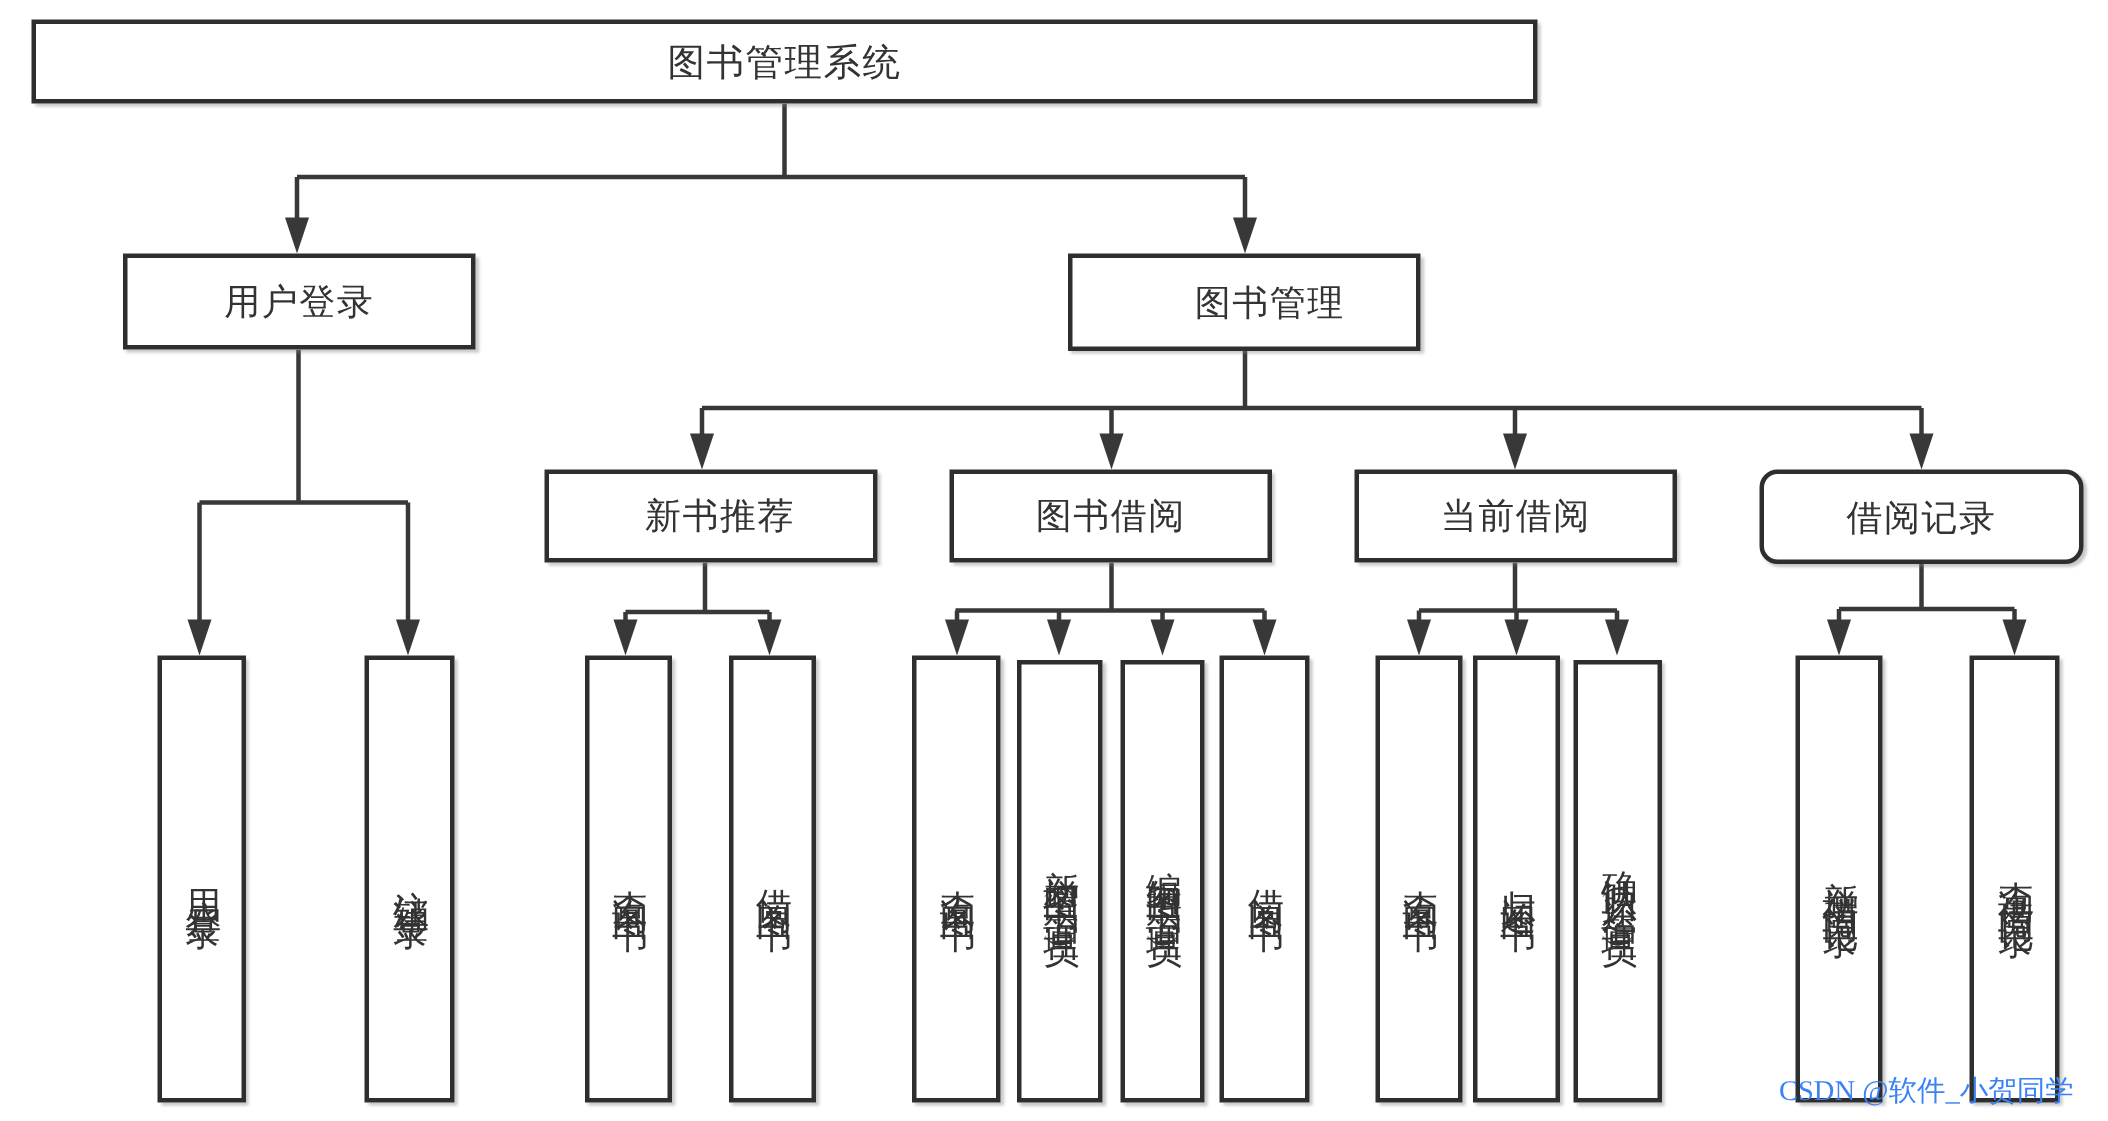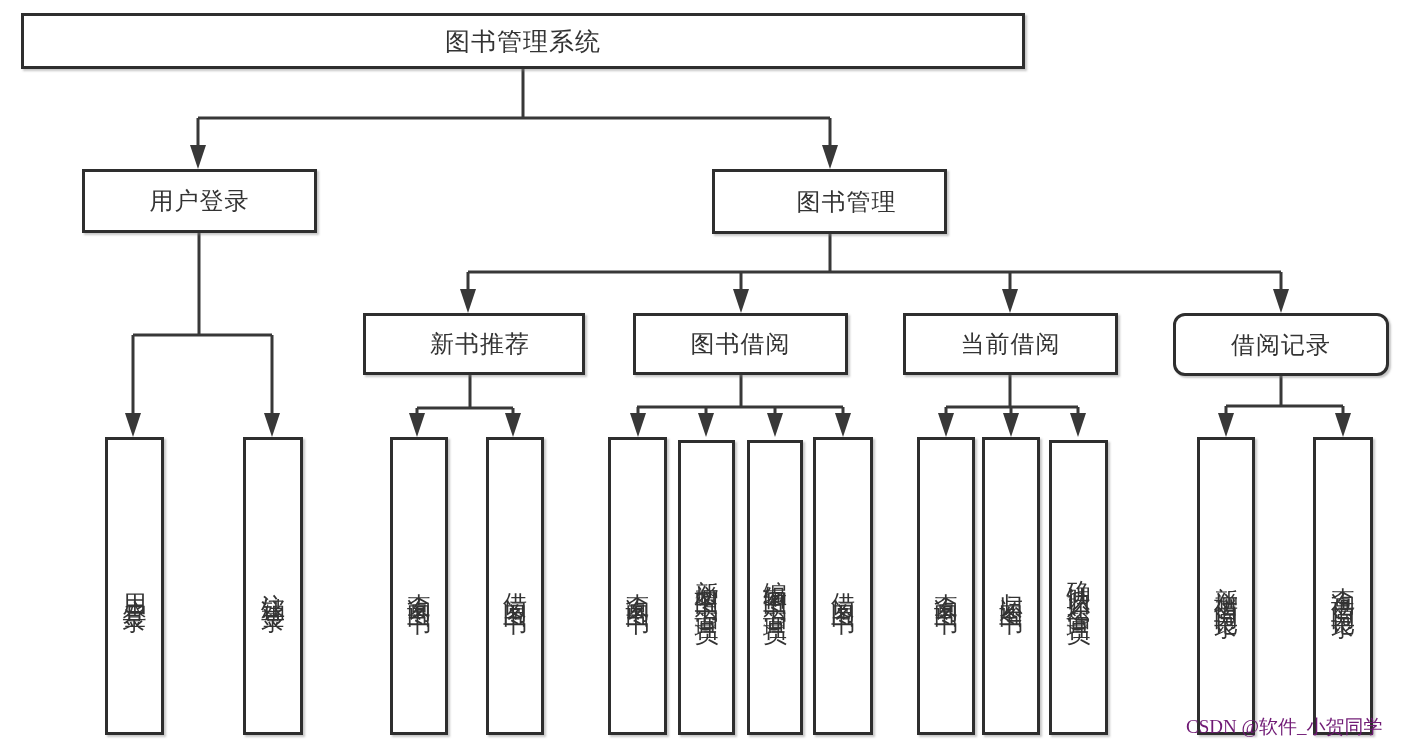--- a/index.html
+++ b/index.html
@@ -15,21 +15,21 @@
     box-shadow:2px 2px 2px rgba(130,130,130,0.45);
   }
   .node.h span { font-size:24px; letter-spacing:1px; white-space:nowrap; }
   .node.root span { font-size:25px; }
   .node.v span {
     writing-mode:vertical-rl; text-orientation:mixed;
     font-size:24px; letter-spacing:6px; line-height:1;
   }
   #watermark {
     position:absolute; left:1186px; top:714px; z-index:3;
-    font-size:19px; color:#701a75; white-space:nowrap;
+    font-size:19px; color:#3b82f6; white-space:nowrap;
   }
 </style>
 </head>
 <body>
 
 <div id="stage">
 
   <svg id="connectors" width="1405" height="747" viewBox="0 0 1405 747">
     <g stroke="#383838" stroke-width="3" fill="none">
       <path d="M523 69 V118 M198 118 H830 M198 118 V150 M830 118 V150"></path>

